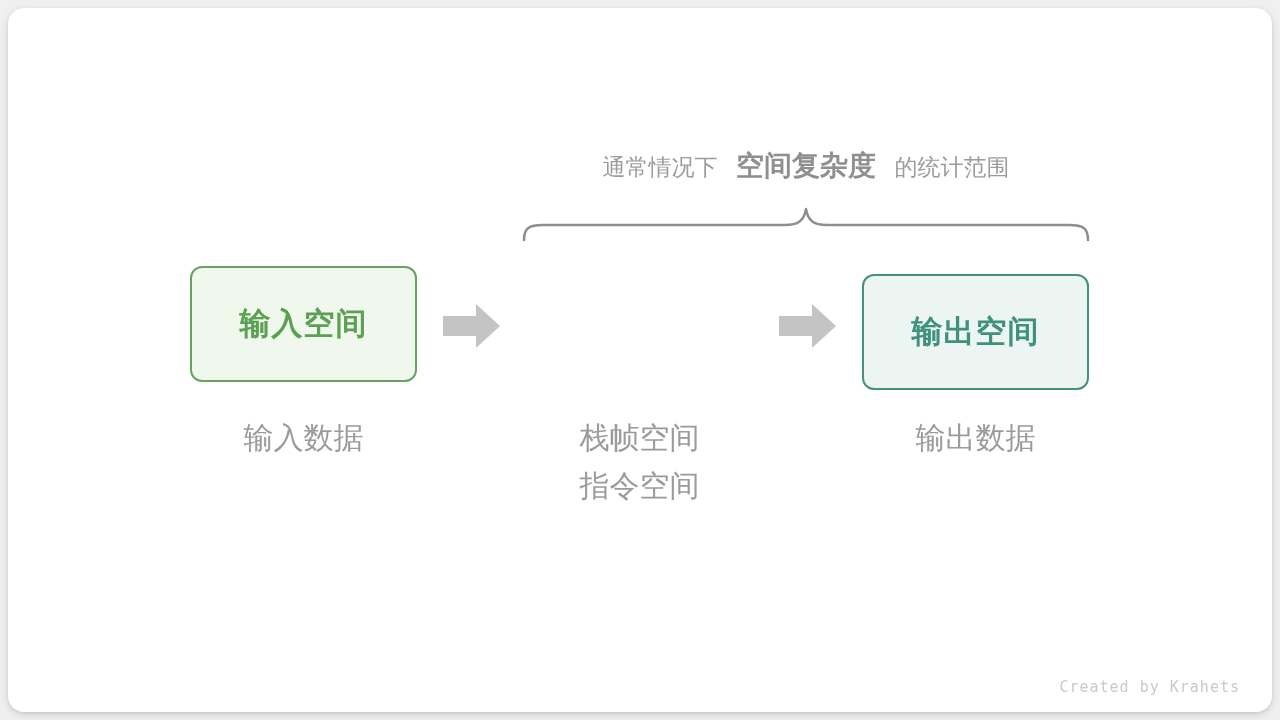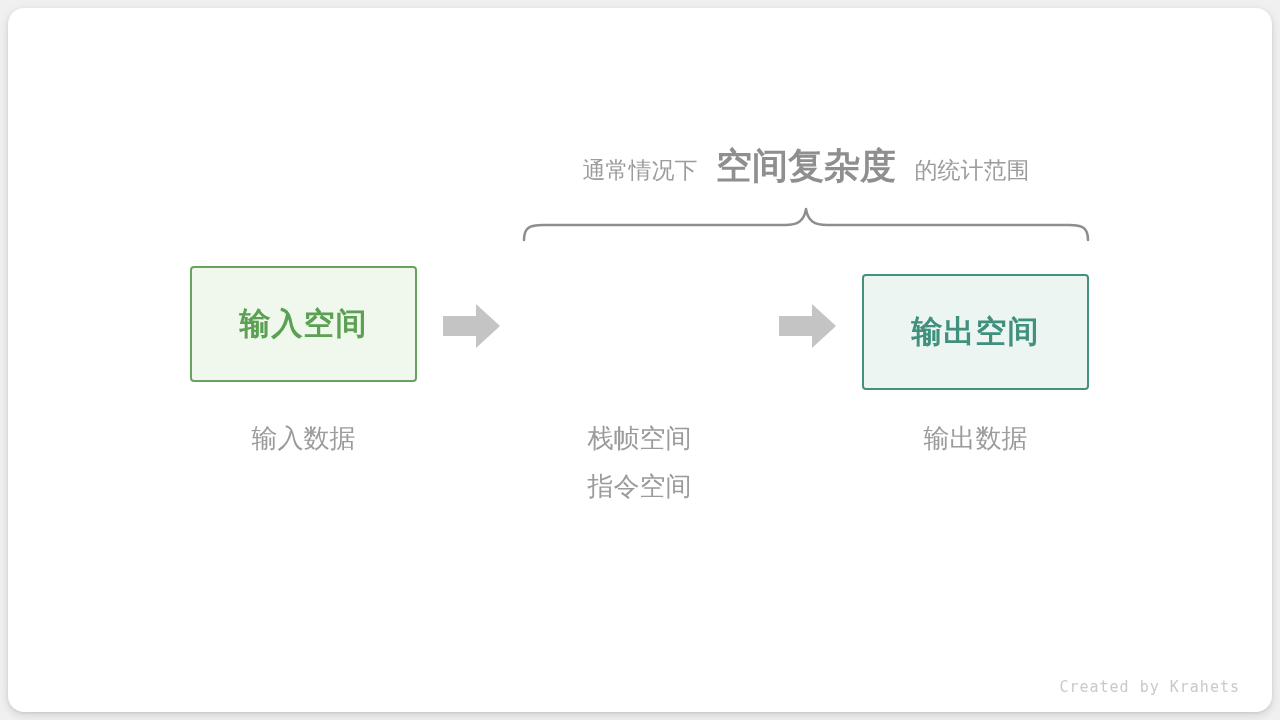--- a/index.html
+++ b/index.html
@@ -24,35 +24,35 @@
     position: absolute;
     left: 514px; top: 140px;
     width: 568px;
     text-align: center;
     white-space: nowrap;
     color: #9c9c9c;
     font-size: 23px;
     line-height: 36px;
   }
   .scope-title .emph {
-    font-size: 36px;
+    font-size: 28px;
     font-weight: bold;
     color: #8f8f8f;
     margin: 4px 12px;
   }
   .brace-svg {
     position: absolute;
     left: 514px; top: 196px;
     width: 568px; height: 40px;
   }
   .node {
     position: absolute;
     top: 258px;
     width: 227px; height: 116px;
-    border-radius: 4px;
+    border-radius: 12px;
     box-sizing: border-box;
     display: flex;
     align-items: center;
     justify-content: center;
     font-size: 31px;
     font-weight: bold;
     letter-spacing: 1px;
   }
   .node-input  { left: 182px; background: #f0f7ec; border: 2.5px solid #67a35f; color: #5ba153; }
   .node-temp   { left: 518px; background: #e4f0fb; border: 2.5px solid #1b80cd; color: #177fce; }
@@ -63,21 +63,21 @@
     width: 58px; height: 46px;
   }
   .arrow-1 { left: 435px; }
   .arrow-2 { left: 771px; }
   .notes {
     position: absolute;
     top: 406px;
     width: 227px;
     text-align: center;
     color: #9b9b9b;
-    font-size: 26px;
+    font-size: 30px;
     line-height: 48px;
   }
   .notes-input  { left: 182px; }
   .notes-temp   { left: 518px; }
   .notes-output { left: 854px; }
   .credit {
     position: absolute;
     right: 32px; bottom: 16px;
     font-family: "DejaVu Sans Mono", "Liberation Mono", monospace;
     font-size: 15px;

